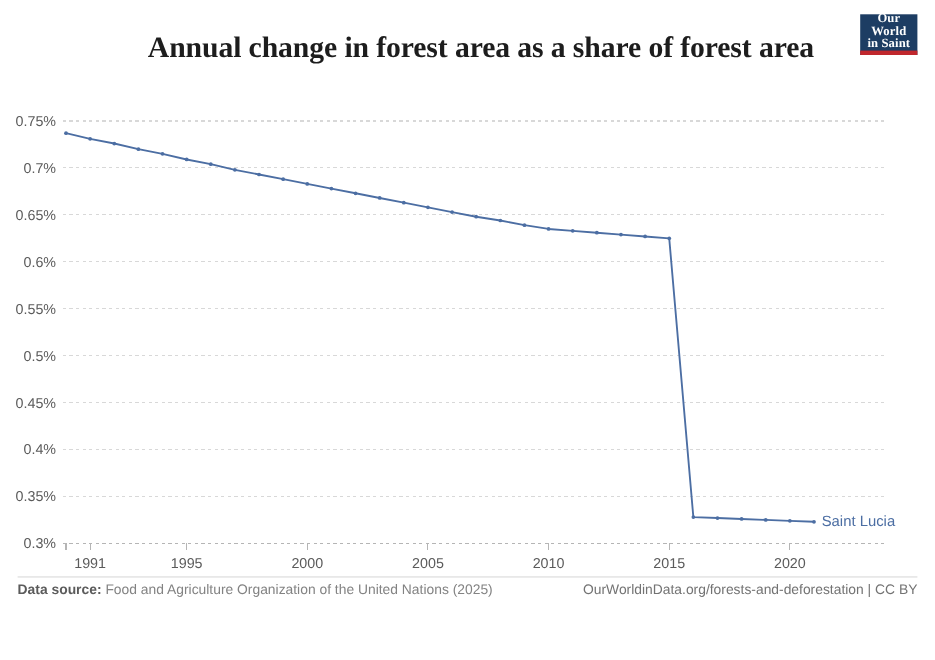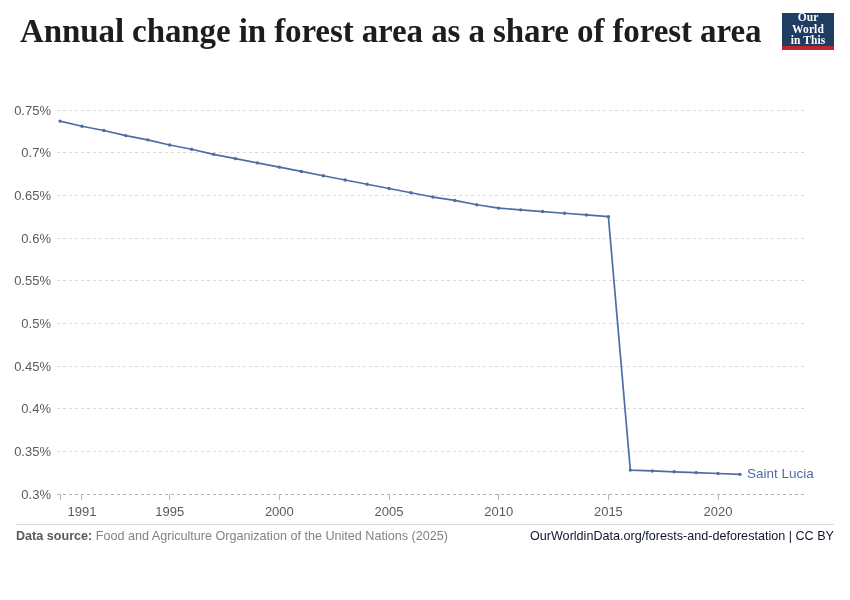--- a/index.html
+++ b/index.html
@@ -23,27 +23,28 @@
 
   
   .header {
     position: absolute;
     left: 16px;
     top: 12px;
     width: 740px;
   }
   .chart-title {
     font-family: "Liberation Serif", serif;
-    font-size: 33px;
+    font-size: 27px;
     font-weight: 700;
     line-height: 30px;
     color: #1d1d1d;
     letter-spacing: -0.1px;
-    margin: 4px;
+    margin: 16px;
     white-space: nowrap;
+    text-align: right;
   }
   .chart-subtitle {
     font-size: 13.6px;
     line-height: 19px;
     color: #5b5b5b;
     margin: 6px 0 0 0;
     max-width: 726px;
   }
 
   
@@ -144,21 +145,21 @@
   .footer-row {
     position: relative;
     display: flex;
     justify-content: space-between;
     align-items: center;
     font-size: 12.6px;
     color: #838383;
     line-height: 17px;
   }
   .footer-row .src-left { white-space: nowrap; }
-  .footer-row .src-right { white-space: nowrap; color: #0f172a; }
+  .footer-row .src-right { white-space: nowrap; color: #737373; }
   .footer-strong {
     font-weight: 700;
     color: #5b5b5b;
   }
   .footer-note {
     margin-top: 7px;
     font-size: 12.6px;
     line-height: 17px;
     color: #838383;
     max-width: 790px;
@@ -168,21 +169,21 @@
 <body>
 
 <div class="page">
 
   <div class="header">
     <h1 class="chart-title">Annual change in forest area as a share of forest area</h1>
   </div>
 
   <div class="owid-logo">
     <span>Our World</span>
-    <span>in This</span>
+    <span>in Saint</span>
   </div>
 
   <div class="chart-wrap">
     <svg class="chart-svg" id="chart-svg" width="850" height="430" viewBox="0 0 850 430">
       <g id="grid-layer">
           <line x1="57" x2="806" y1="398" y2="398" class="gridline-base"></line>
           <line x1="57" x2="806" y1="355.33333333333337" y2="355.33333333333337" class="gridline"></line>
           <line x1="57" x2="806" y1="312.66666666666663" y2="312.66666666666663" class="gridline"></line>
           <line x1="57" x2="806" y1="270" y2="270" class="gridline"></line>
           <line x1="57" x2="806" y1="227.33333333333331" y2="227.33333333333331" class="gridline"></line>

